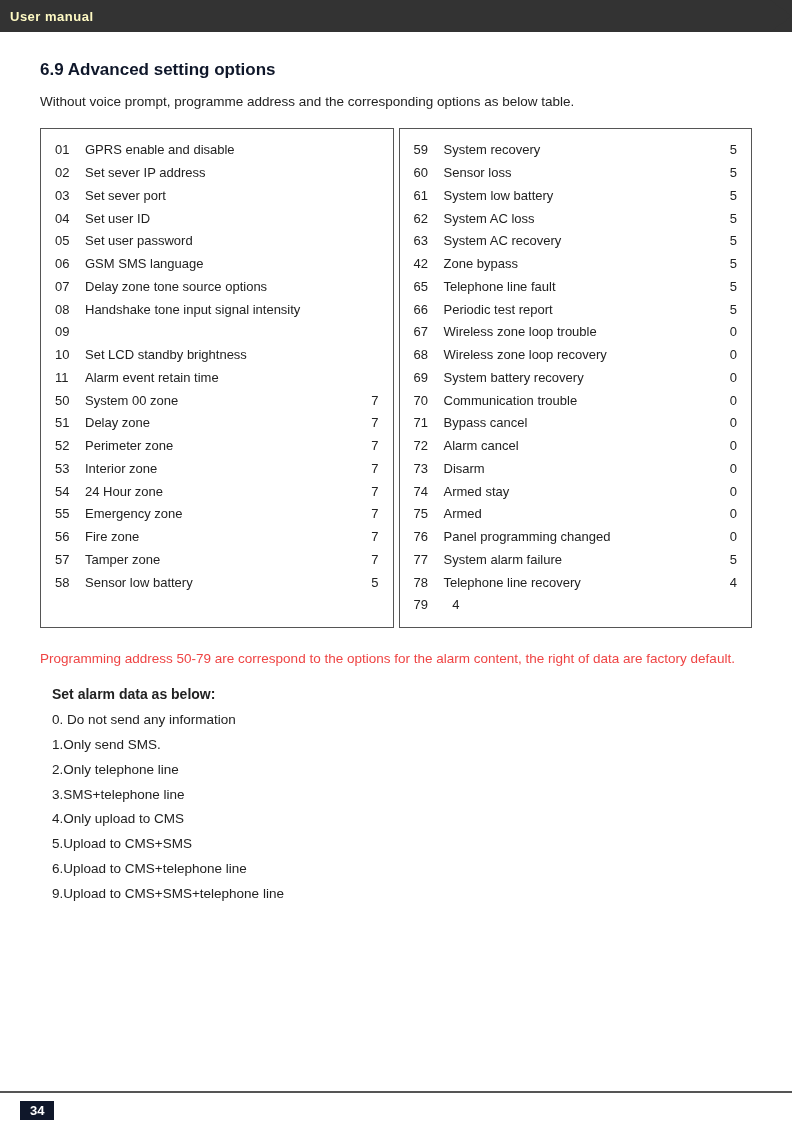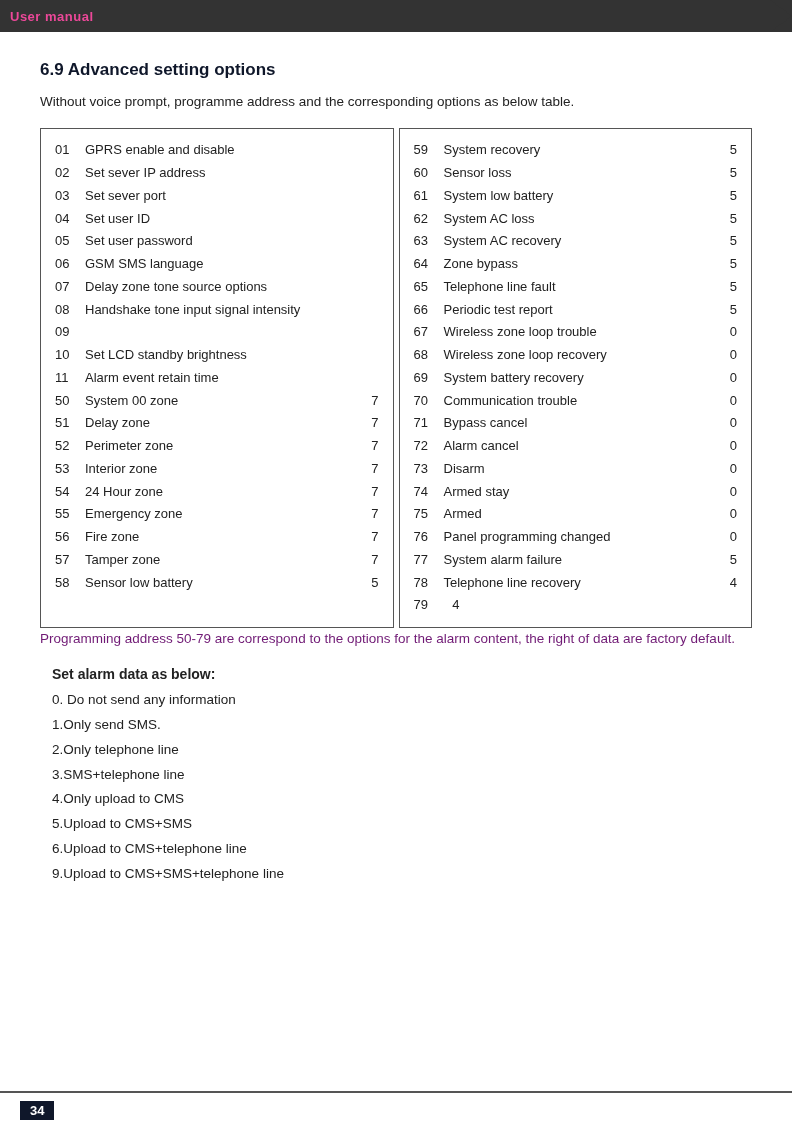--- a/index.html
+++ b/index.html
@@ -16,21 +16,21 @@
     
     .header-bar {
       display: flex;
       align-items: center;
       background: #333;
       height: 32px;
       padding: 0 10px;
       position: relative;
     }
     .header-title {
-      color: #ec4899;
+      color: #fef9c3;
       font-size: 13px;
       font-weight: bold;
       letter-spacing: 0.5px;
     }
     .header-arrow {
       position: absolute;
       right: 0;
       top: 0;
       width: 0;
       height: 0;
@@ -55,20 +55,21 @@
       font-size: 13.5px;
       line-height: 1.5;
       margin-bottom: 16px;
       color: #222;
     }
 
     
     .tables-wrapper {
       display: flex;
       gap: 5px;
+      margin-bottom: 20px;
     }
 
     .options-table {
       border: 1.5px solid #555;
       padding: 10px 14px;
       flex: 1;
       font-size: 13px;
       line-height: 1.75;
     }
 
@@ -88,21 +89,21 @@
     .options-table .row .val {
       min-width: 16px;
       text-align: right;
       color: #222;
     }
 
     .paragraph-text {
       font-size: 13.5px;
       line-height: 1.6;
       margin-bottom: 16px;
-      color: #701a75;
+      color: #ef4444;
     }
 
     .set-alarm-section {
       margin-left: 12px;
     }
     .set-alarm-title {
       font-size: 14px;
       font-weight: bold;
       margin-bottom: 6px;
     }
@@ -270,21 +271,21 @@
       <span class="num">62</span>
       <span class="label">System AC loss</span>
       <span class="val">5</span>
     </div>
         <div class="row">
       <span class="num">63</span>
       <span class="label">System AC recovery</span>
       <span class="val">5</span>
     </div>
         <div class="row">
-      <span class="num">64</span>
+      <span class="num">42</span>
       <span class="label">Zone bypass</span>
       <span class="val">5</span>
     </div>
         <div class="row">
       <span class="num">65</span>
       <span class="label">Telephone line fault</span>
       <span class="val">5</span>
     </div>
         <div class="row">
       <span class="num">66</span>

